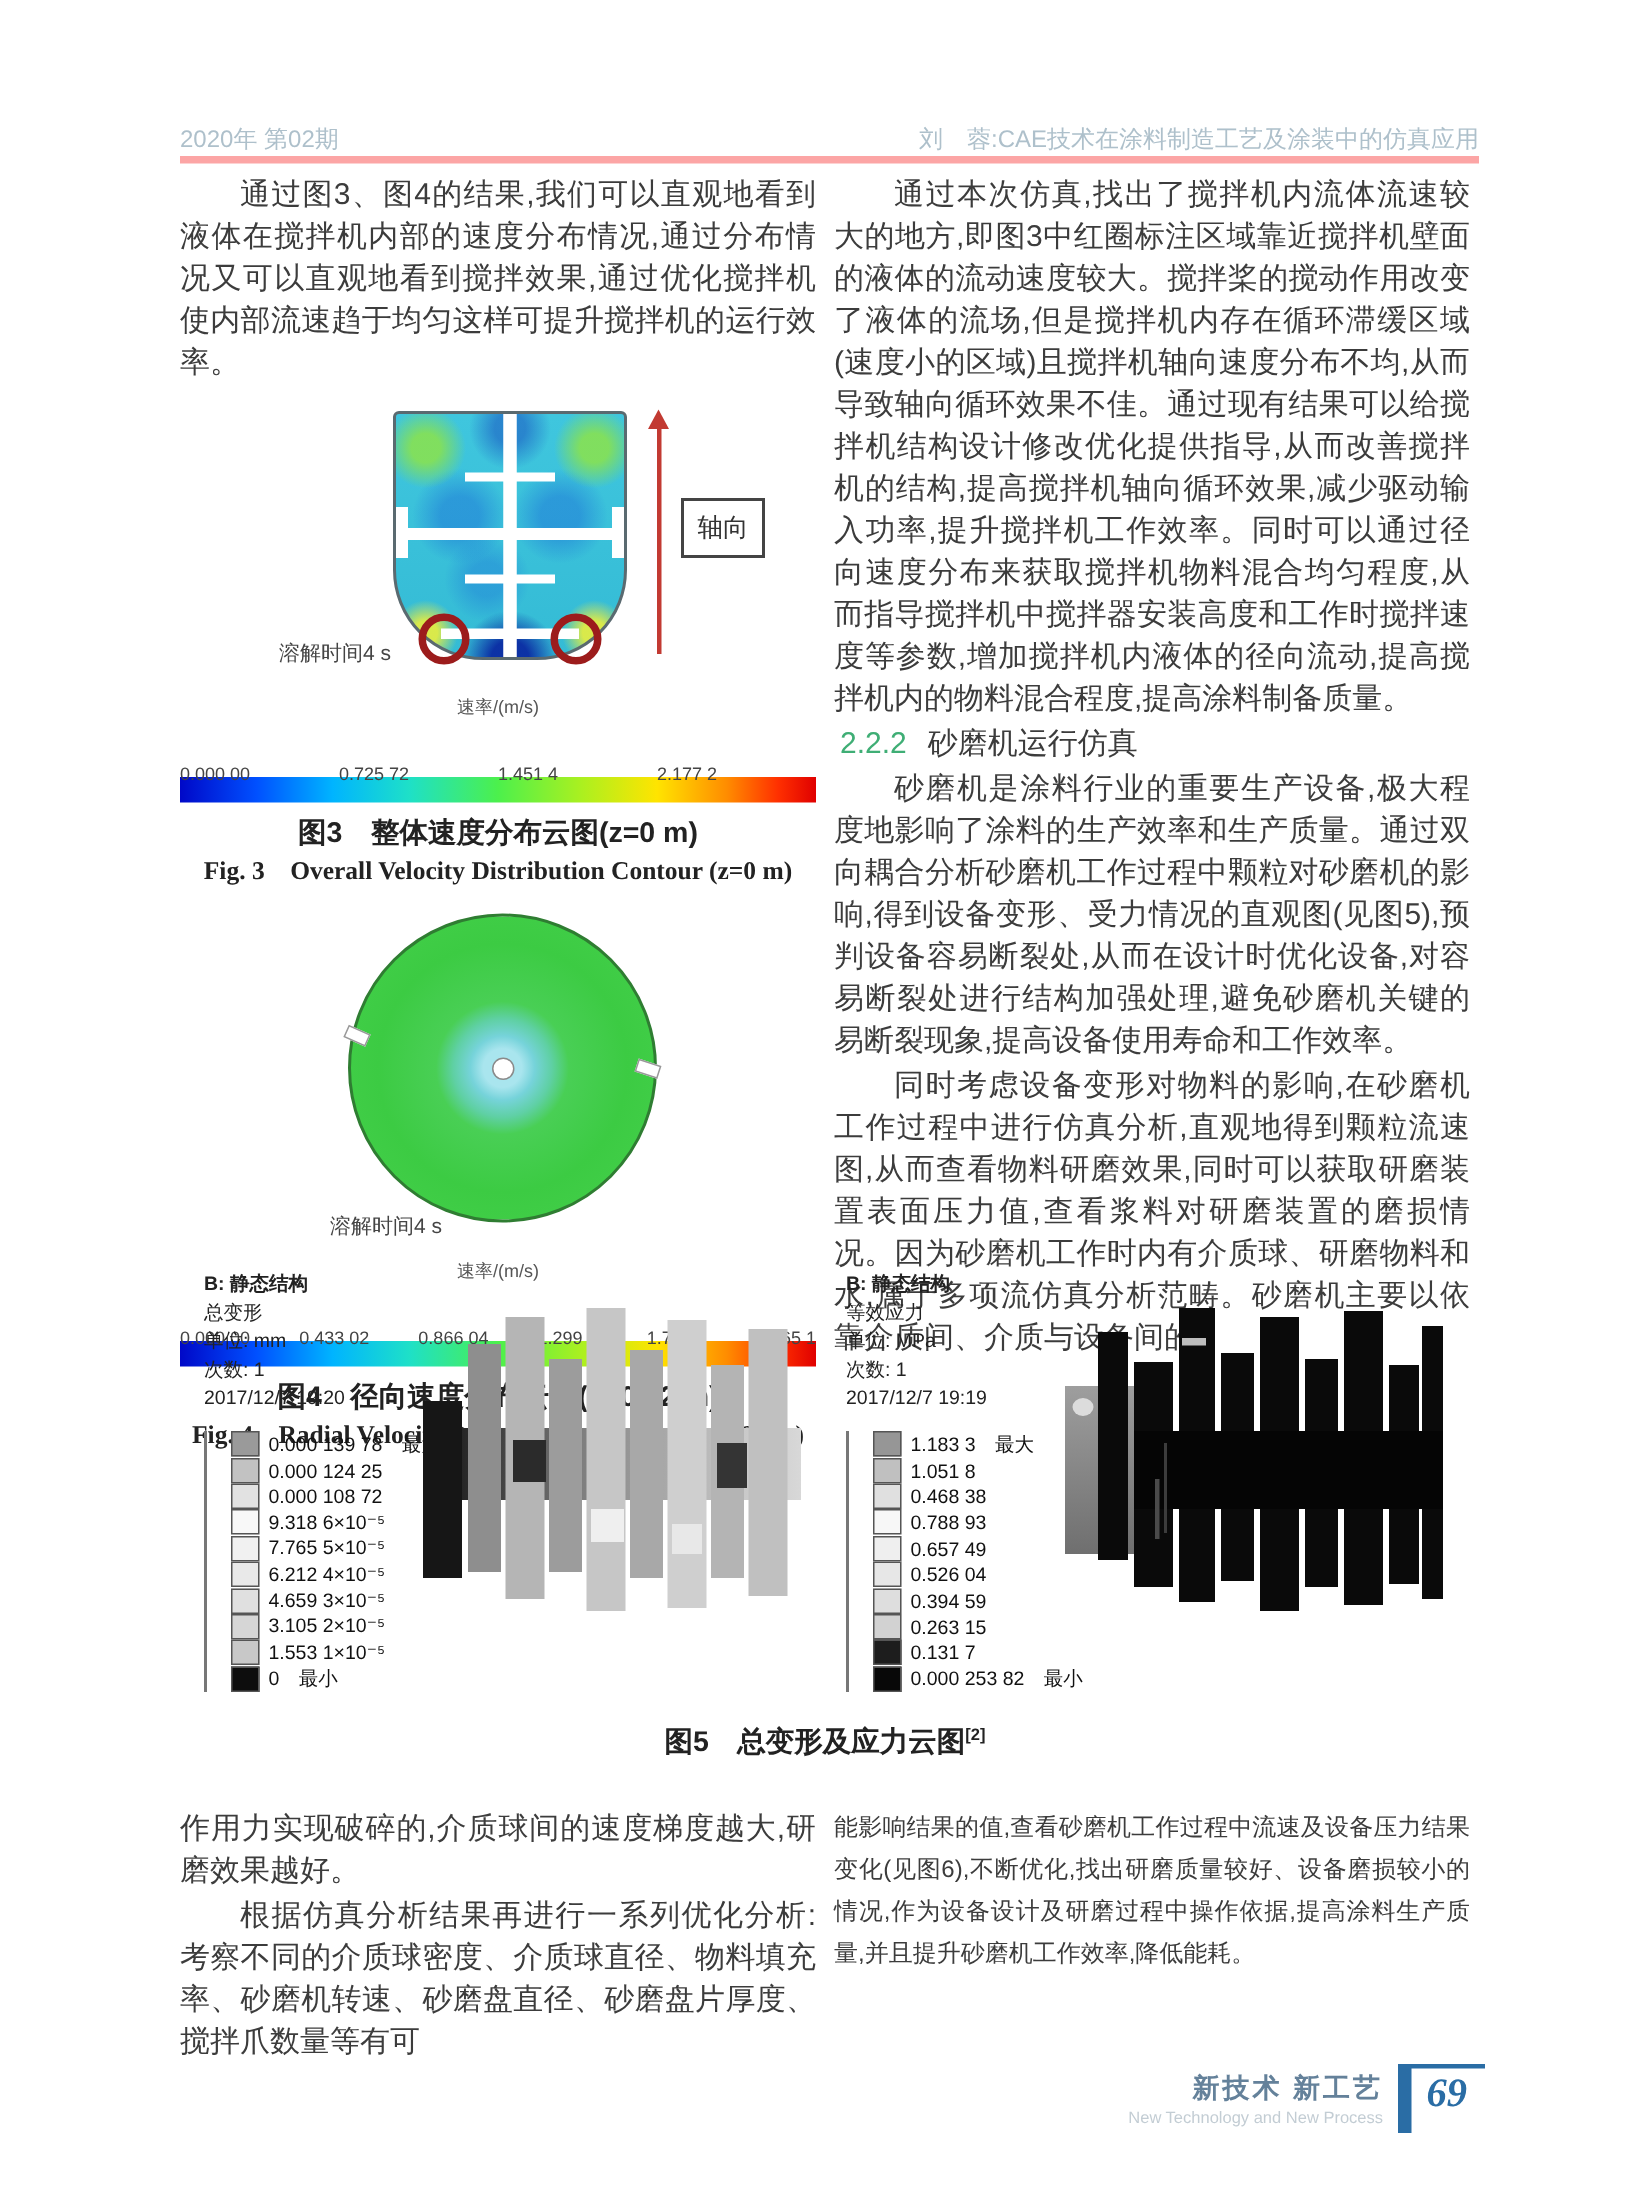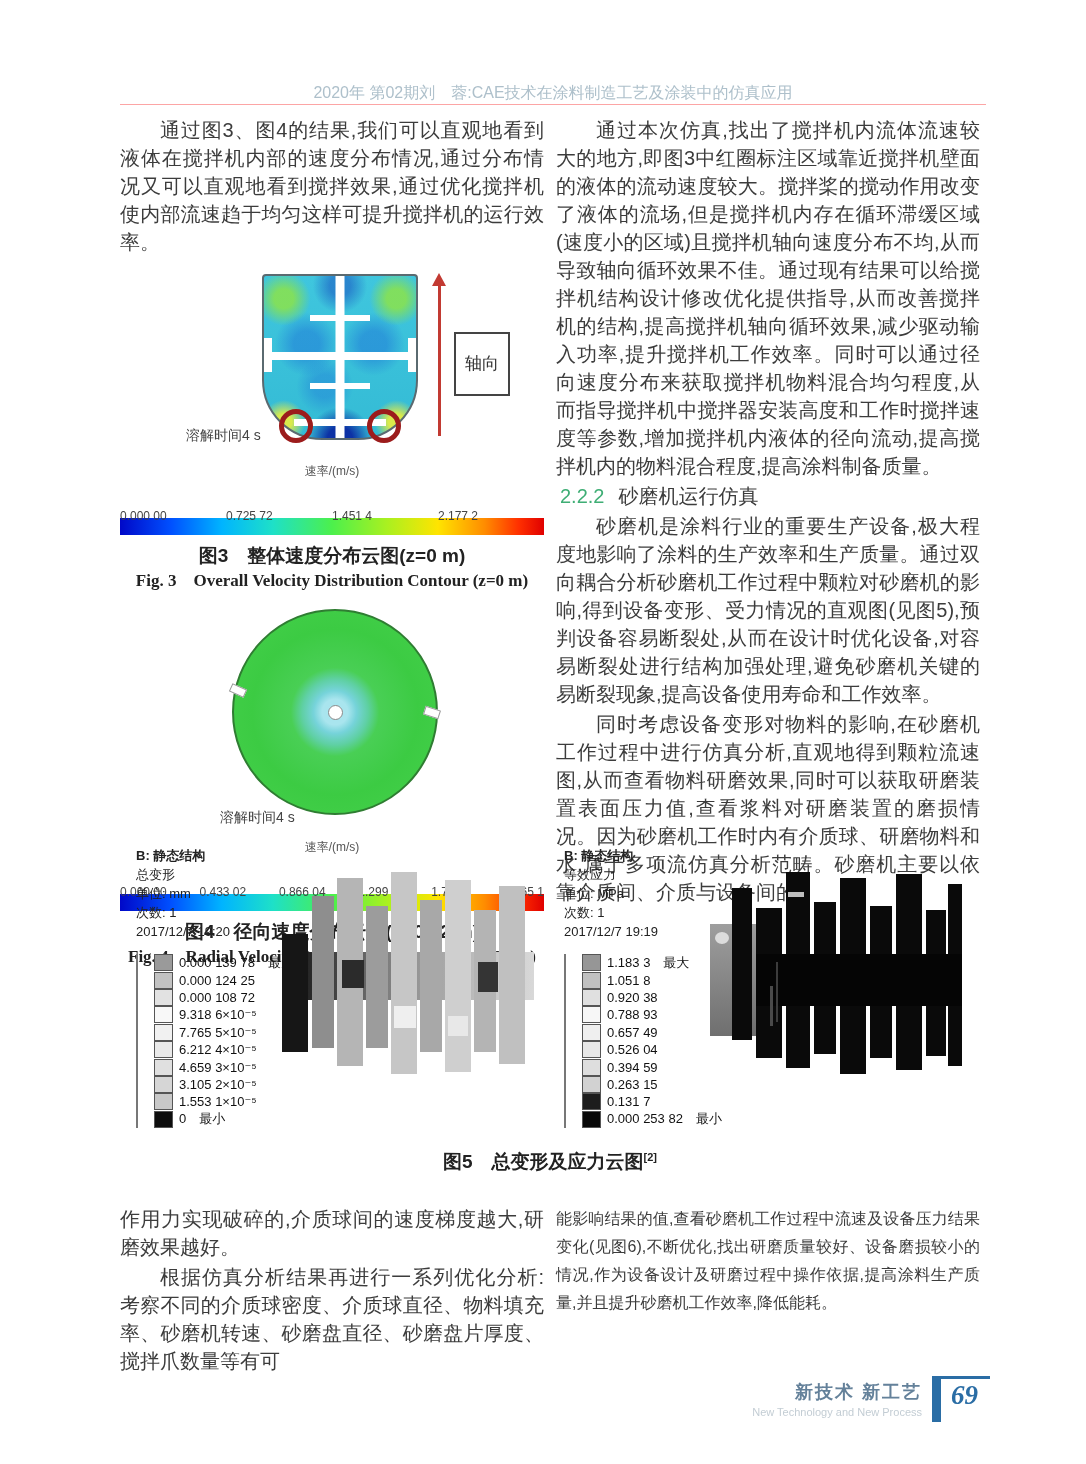--- a/index.html
+++ b/index.html
@@ -1,22 +1,22 @@
 <!DOCTYPE html>
 <html><head>
 <meta charset="utf-8">
 <style>
   html,body{margin:0;padding:0;background:#e9e9e9;}
   .page{position:relative;width:1086px;height:1464px;background:#ffffff;margin:0 auto;
         font-family:"Liberation Sans","DejaVu Sans",sans-serif;color:#3c3c3c;overflow:hidden;}
 
   
   .hdr{position:absolute;left:120px;right:100px;top:76px;height:28px;
-       display:flex;justify-content:center;align-items:flex-end;
-       border-bottom:1px solid #fca5a5;color:#aec0cb;font-size:16px;}
+       display:flex;justify-content:space-between;align-items:flex-end;
+       border-bottom:5px solid #fca5a5;color:#aec0cb;font-size:16px;}
 
   
   .col{position:absolute;top:116px;width:424px;font-size:20px;line-height:28px;text-align:justify;}
   .col-l{left:120px;}
   .col-r{left:556px;}
   p.body{margin:0 0 2px 0;text-indent:2em;}
   p.cont{margin:0 0 2px 0;text-indent:0;}
   .sec-head{margin:2px 4px;font-size:20px;}
   .sec-num{color:#3fae75;margin-right:14px;}
 
@@ -51,21 +51,21 @@
   .blade-s1{left:30%;top:24%;width:40%;height:6px;}
   .blade-s2{left:30%;top:66%;width:40%;height:6px;}
   .blade-bot{left:20%;top:88%;width:60%;height:7px;}
   .baffle-l{left:0;top:38%;width:8px;height:34px;}
   .baffle-r{right:0;top:38%;width:8px;height:34px;}
   .ring{position:absolute;width:24px;height:24px;border:5px solid #9c1c1c;border-radius:50%;background:transparent !important;}
   .ring-l{left:10%;top:82%;}
   .ring-r{right:10%;top:82%;}
   .ax-arrow{position:absolute;left:318px;top:8px;width:3px;height:158px;background:#c23a32;}
   .ax-arrow:before{content:"";position:absolute;left:-6px;top:-12px;border:7px solid transparent;border-bottom:13px solid #c23a32;}
-  .ax-box{position:absolute;left:334px;top:62px;border:2px solid #444;background:#fff;padding:16px 9px;
+  .ax-box{position:absolute;left:334px;top:62px;border:2px solid #444;background:#fff;padding:4px 9px;
           font-size:17px;color:#333;}
   .f3-time{position:absolute;left:66px;bottom:6px;font-size:14px;color:#444;}
   .t4 span{position:absolute;white-space:nowrap;}
   .t4 span:nth-child(1){left:0%;}
   .t4 span:nth-child(2){left:25%;}
   .t4 span:nth-child(3){left:50%;}
   .t4 span:nth-child(4){left:75%;}
 
   
   .f4-img{position:relative;height:222px;margin-top:16px;}
@@ -289,21 +289,21 @@
         <div class="lg-row">
             <span class="sw"></span>
             <span>1.183 3　最大</span>
           </div>
         <div class="lg-row">
             <span class="sw"></span>
             <span>1.051 8</span>
           </div>
         <div class="lg-row">
             <span class="sw"></span>
-            <span>0.920 38</span>
+            <span>0.468 38</span>
           </div>
         <div class="lg-row">
             <span class="sw"></span>
             <span>0.788 93</span>
           </div>
         <div class="lg-row">
             <span class="sw"></span>
             <span>0.657 49</span>
           </div>
         <div class="lg-row">

